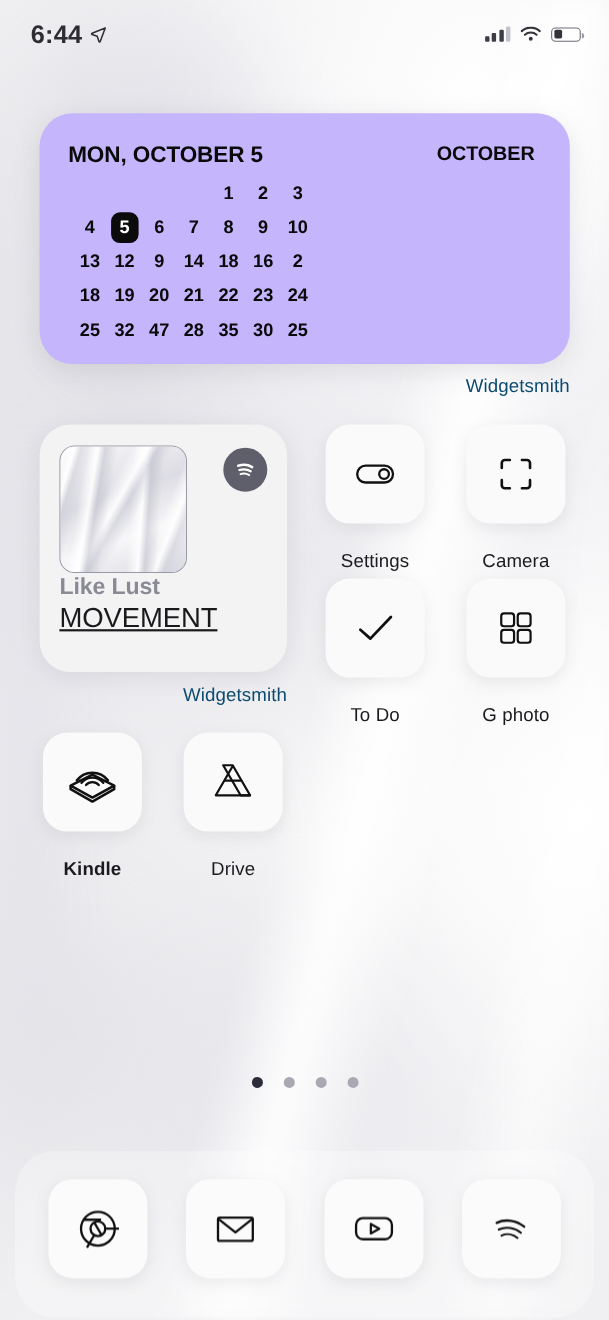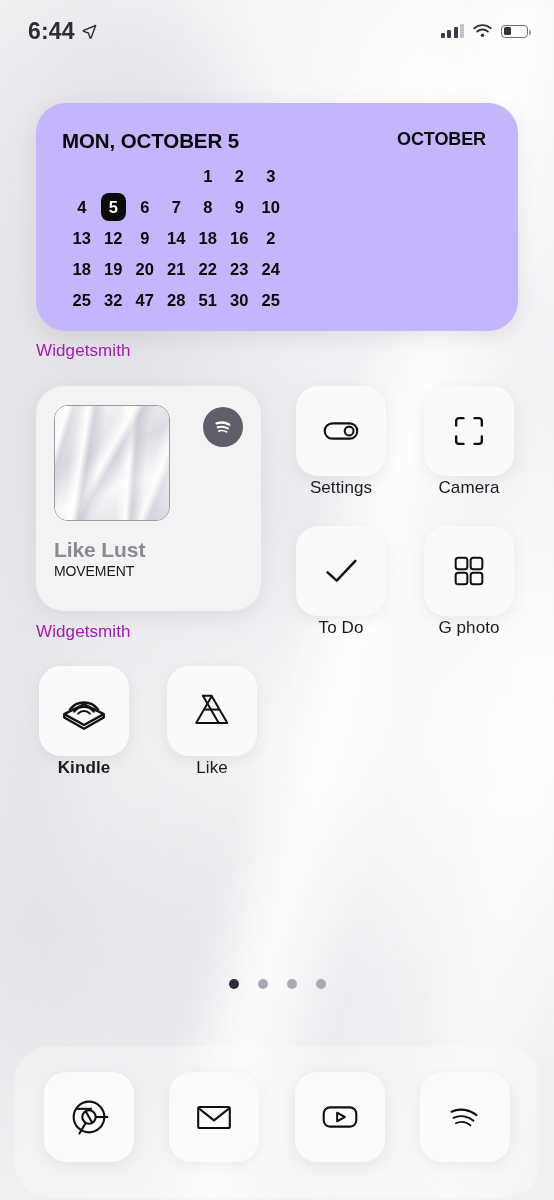--- a/index.html
+++ b/index.html
@@ -91,21 +91,21 @@
   }
   .cal-cell.empty { color:transparent; }
   .cal-cell.today { color:#fff; }
   .cal-cell.today span {
     background:#0b0b0b; color:#fff; border-radius:8px;
     width:25px; height:28px; display:flex; align-items:center; justify-content:center;
   }
 
   
   .wlabel {
-    position:absolute; text-align:left; font-size:17px; color:#a21caf;
+    position:absolute; text-align:right; font-size:17px; color:#0c4a6e;
     z-index:4; letter-spacing:.1px;
   }
 
   
   #music-widget {
     position:absolute; left:36px; top:386px; width:225px; height:225px;
     background:#f3f3f4; border-radius:28px; z-index:4;
     box-shadow:0 5px 18px rgba(120,120,135,.14);
     padding:19px 18px;
   }
@@ -121,33 +121,33 @@
       linear-gradient(99deg, rgba(255,255,255,0) 18%, rgba(255,255,255,.9) 26%, rgba(190,190,202,.55) 31%, rgba(255,255,255,0) 40%),
       linear-gradient(120deg, rgba(255,255,255,0) 36%, rgba(255,255,255,.9) 45%, rgba(198,198,210,.5) 50%, rgba(255,255,255,0) 58%),
       linear-gradient(94deg, rgba(255,255,255,0) 55%, rgba(255,255,255,.92) 64%, rgba(188,188,200,.5) 69%, rgba(255,255,255,0) 78%),
       linear-gradient(112deg, rgba(255,255,255,0) 74%, rgba(255,255,255,.9) 82%, rgba(200,200,212,.45) 87%, rgba(255,255,255,0) 95%),
       linear-gradient(160deg, #fbfbfc 0%, #dcdce3 40%, #f7f7f9 68%, #d8d8e0 100%);
   }
   .spotify-circle {
     width:40px; height:40px; border-radius:50%; background:#5f5f6b;
     display:flex; align-items:center; justify-content:center; flex:none; margin-top:2px;
   }
-  .mw-track { margin-top:16px; }
+  .mw-track { margin-top:0; }
   .mw-title { font-size:21px; color:#8a8a94; font-weight:600; letter-spacing:-.1px; line-height:1.2; }
-  .mw-artist { font-size:14px; color:#1a1a1d; letter-spacing:-.1px; line-height:1.25; margin-top:1px; }
+  .mw-artist { font-size:25px; color:#1a1a1d; letter-spacing:-.1px; line-height:1.25; margin-top:1px;text-decoration:underline; }
 
   
   .app { position:absolute; width:90px; z-index:4; }
   .app .tile {
     width:90px; height:90px; border-radius:22px; background:#fafafa;
     display:flex; align-items:center; justify-content:center;
     box-shadow:0 4px 14px rgba(120,120,135,.13);
   }
   .app .alabel {
-    margin-top:2px; text-align:center; font-size:17px; color:#1b1b1f; letter-spacing:.1px;
+    margin-top:24px; text-align:center; font-size:17px; color:#1b1b1f; letter-spacing:.1px;
     white-space:nowrap;
   }
 
   
   #dots {
     position:absolute; left:0; right:0; top:979px;
     display:flex; justify-content:center; gap:19px; z-index:4;
   }
   #dots i { width:10px; height:10px; border-radius:50%; background:#a9a9b3; display:block; }
   #dots i.on { background:#2b2b3a; }
@@ -234,21 +234,21 @@
         <div class="cal-cell">19</div>
         <div class="cal-cell">20</div>
         <div class="cal-cell">21</div>
         <div class="cal-cell">22</div>
         <div class="cal-cell">23</div>
         <div class="cal-cell">24</div>
         <div class="cal-cell">25</div>
         <div class="cal-cell">32</div>
         <div class="cal-cell">47</div>
         <div class="cal-cell">28</div>
-        <div class="cal-cell">51</div>
+        <div class="cal-cell">35</div>
         <div class="cal-cell">30</div>
         <div class="cal-cell">25</div>
       </div>
   </div>
 </div>
 <div class="wlabel" style="left:36px; top:341px; width:482px;">Widgetsmith</div>
 
 <div id="music-widget">
   <div class="mw-top">
     <div class="albumart">
@@ -334,21 +334,21 @@
 <div class="app" style="left:167px; top:666px;">
   <div class="tile">
     <svg width="46" height="46" viewBox="0 0 48 48">
       <g fill="none" stroke="#111" stroke-width="2.1" stroke-linejoin="round">
         <path d="M24 8 40.5 36.5h-9L15 8h9z" transform="translate(-0.5,0)"></path>
         <path d="M24 8 7.5 36.5h33"></path>
         <path d="M16 22.5h16"></path>
       </g>
     </svg>
   </div>
-  <div class="alabel">Like</div>
+  <div class="alabel">Drive</div>
 </div>
 
 <div id="dots">
     <i class="on"></i>
     <i></i>
     <i></i>
     <i></i>
   </div>
 
 <div id="dock"></div>

